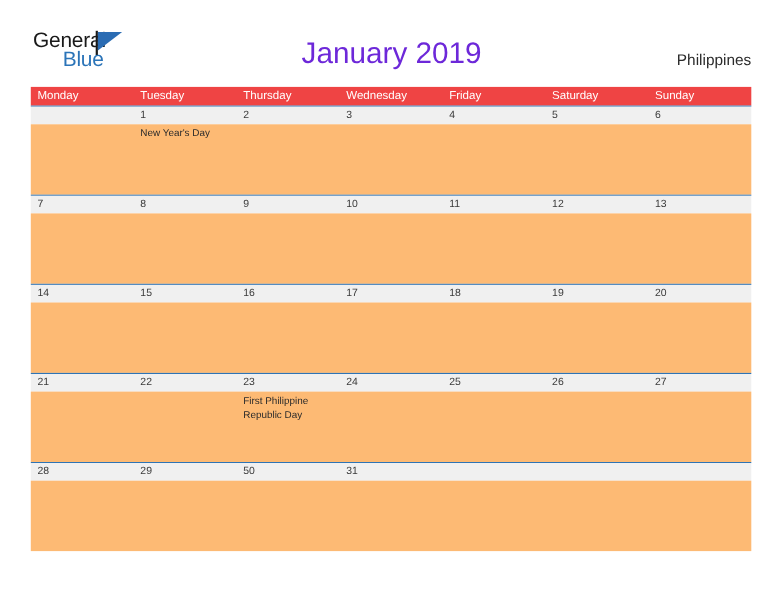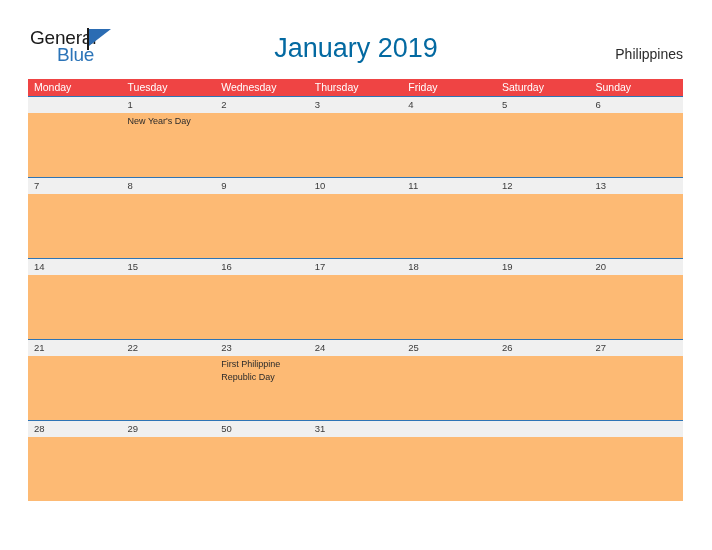--- a/index.html
+++ b/index.html
@@ -76,21 +76,21 @@
     background: #1a1a1a;
   }
 
   .page-title {
     position: absolute;
     left: 0;
     top: 32px;
     width: 712px;
     text-align: center;
     font-size: 27px;
-    color: #0369a1;
+    color: #6d28d9;
     font-weight: normal;
     letter-spacing: 0px;
     line-height: 32px;
   }
 
   .country {
     position: absolute;
     right: 29px;
     top: 45px;
     font-size: 14px;
@@ -186,22 +186,22 @@
 
     <div class="country">Philippines</div>
 
   </div>
 
   <div class="calendar">
 
     <div class="weekday-row">
       <div class="weekday-cell">Monday</div>
       <div class="weekday-cell">Tuesday</div>
+      <div class="weekday-cell">Thursday</div>
       <div class="weekday-cell">Wednesday</div>
-      <div class="weekday-cell">Thursday</div>
       <div class="weekday-cell">Friday</div>
       <div class="weekday-cell">Saturday</div>
       <div class="weekday-cell">Sunday</div>
     </div>
 
     <div class="week-row">
       <div class="daterow">
         <div class="date-cell"></div>
         <div class="date-cell">1</div>
         <div class="date-cell">2</div>

